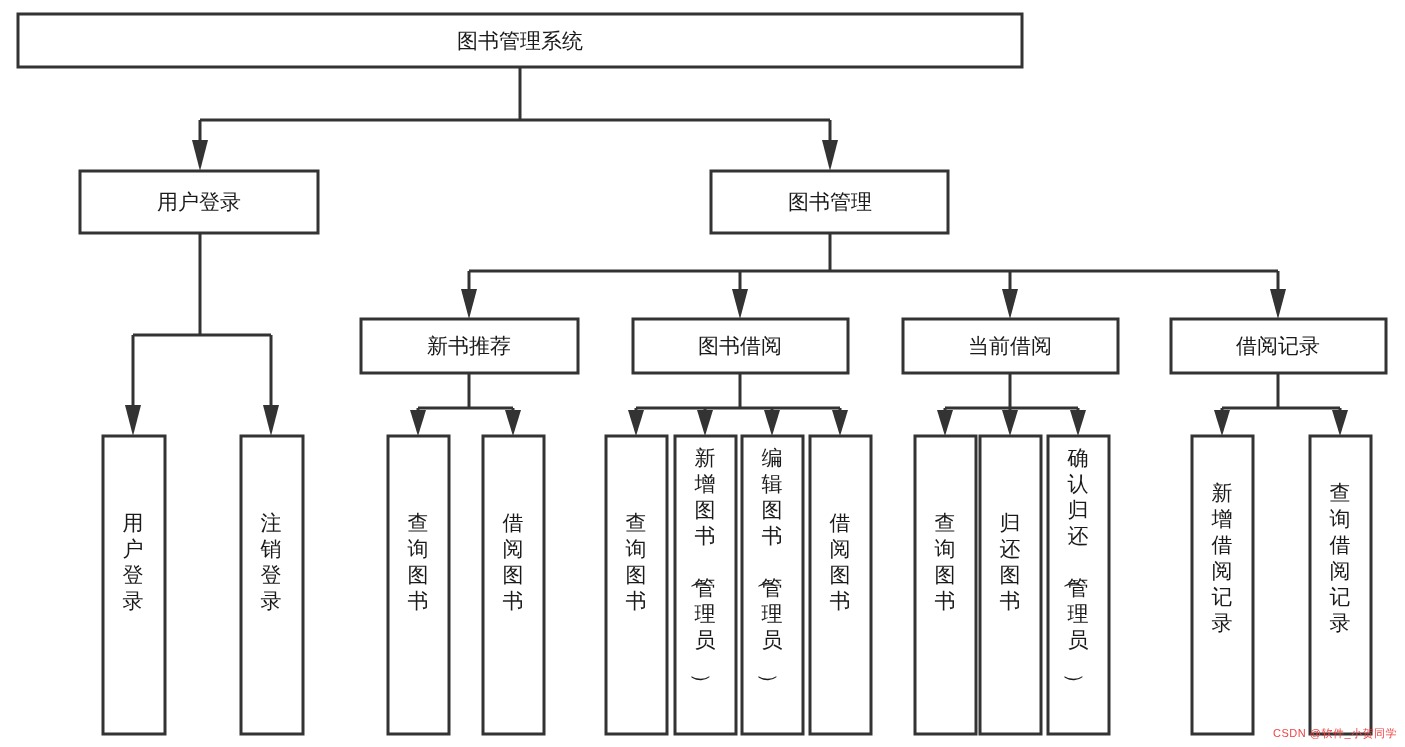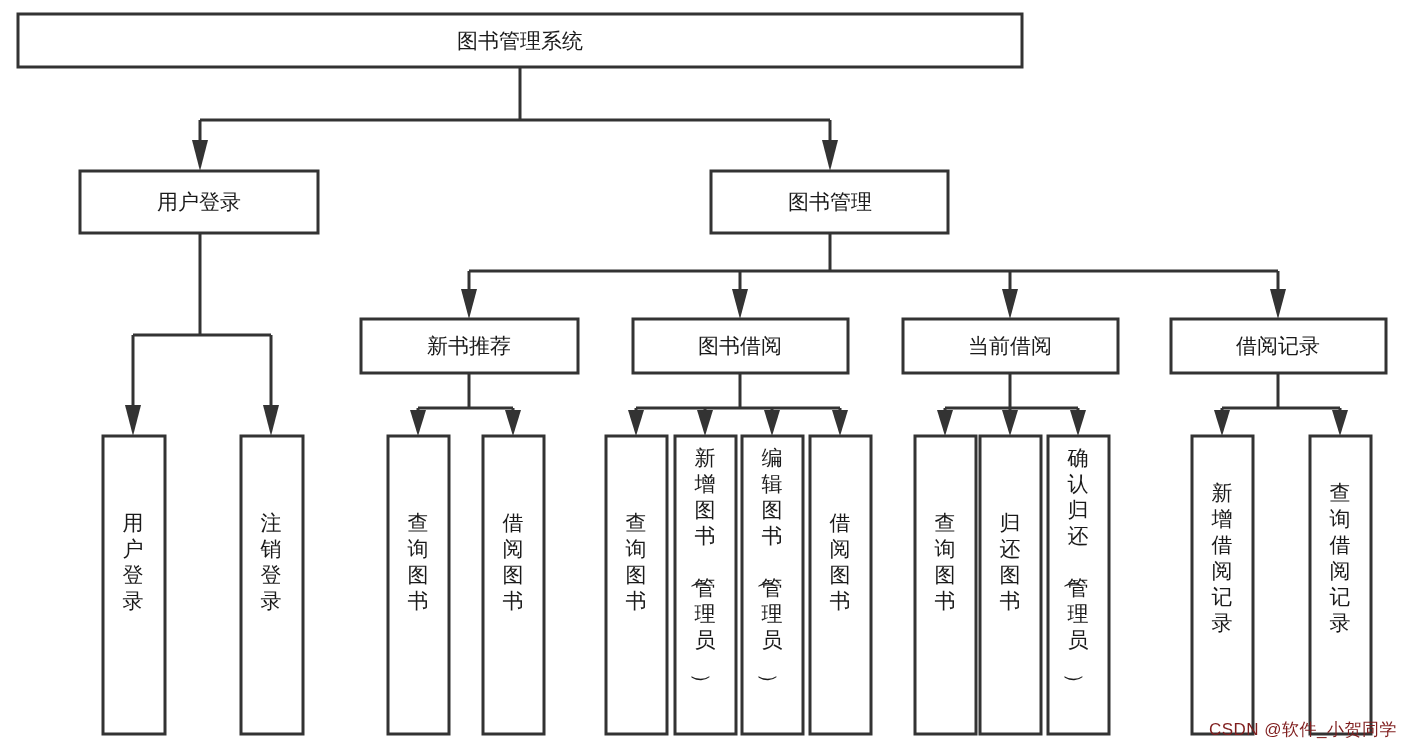--- a/index.html
+++ b/index.html
@@ -52,22 +52,22 @@
     font-family: "Liberation Sans", "DejaVu Sans", sans-serif;
     font-size: 21px;
     fill: #1a1a1a;
     text-anchor: middle;
   }
   .watermark {
     position: absolute;
     right: 8px;
     bottom: 6px;
     font-family: "Liberation Sans", "DejaVu Sans", sans-serif;
-    font-size: 17px;
-    color: #7f1d1d;
+    font-size: 11px;
+    color: #ef4444;
     letter-spacing: 0.5px;
     white-space: nowrap;
     user-select: none;
   }
 </style>
 </head>
 <body>
 
 <div id="diagram-root">
 

